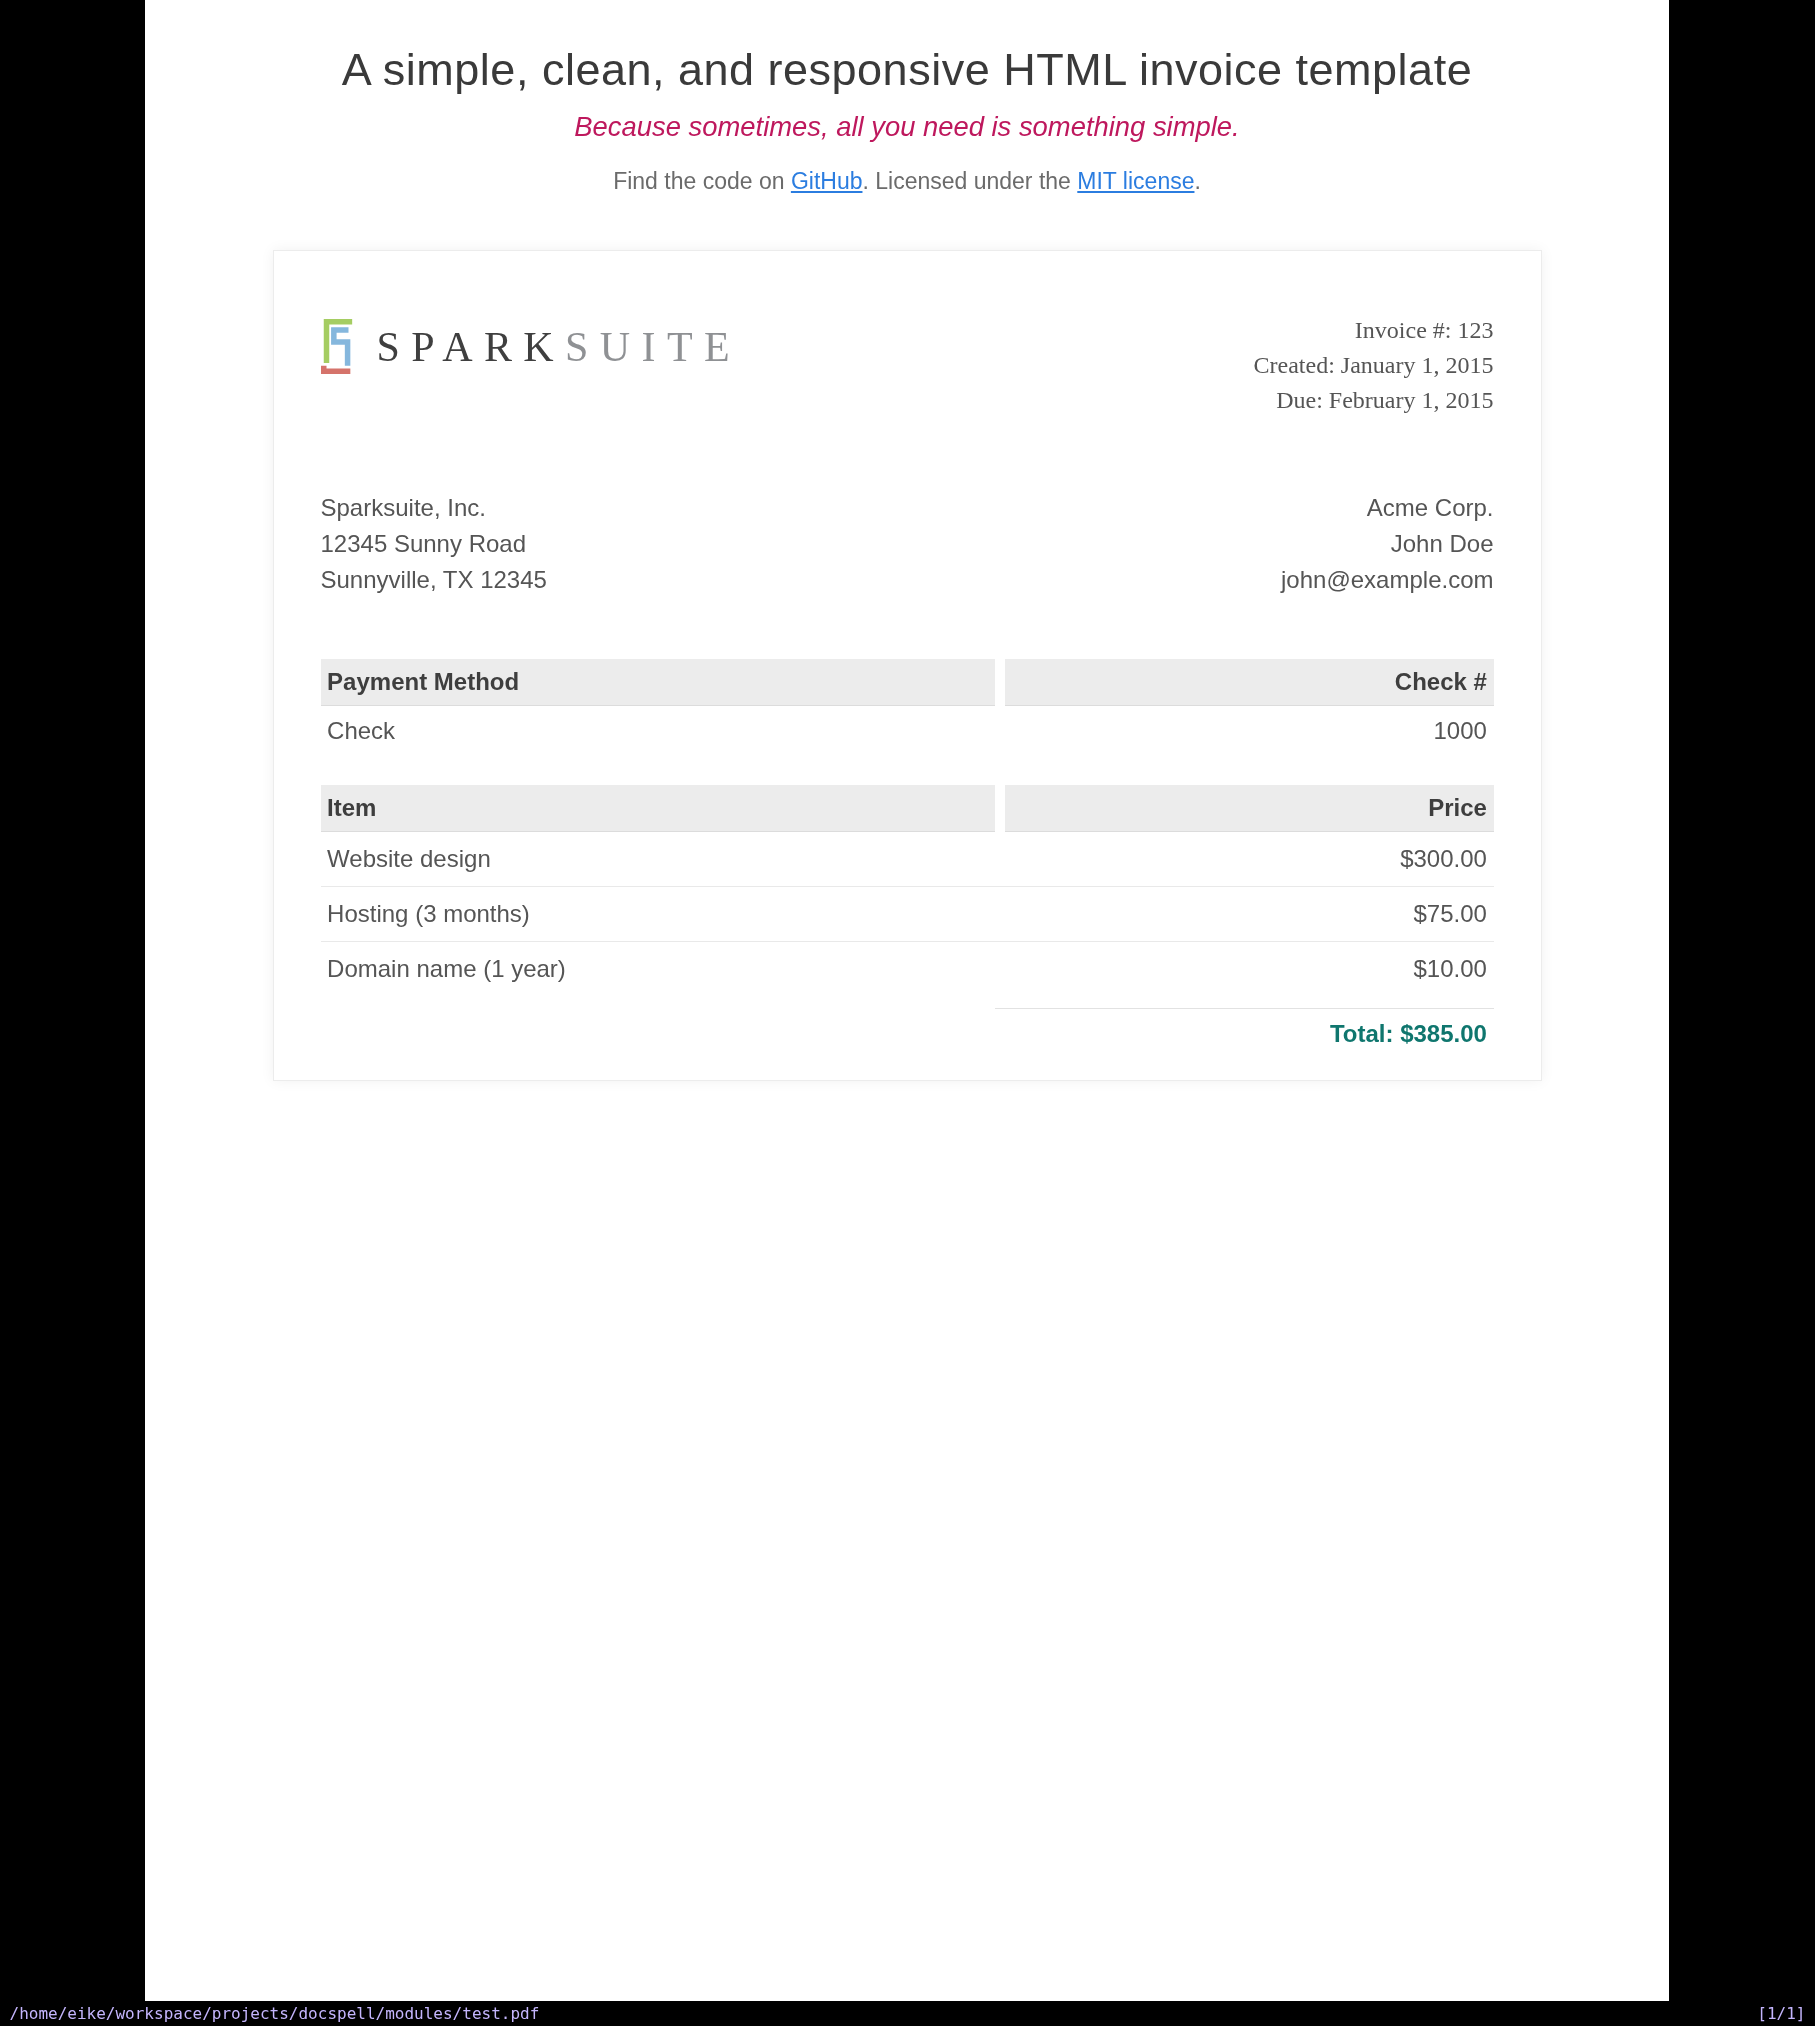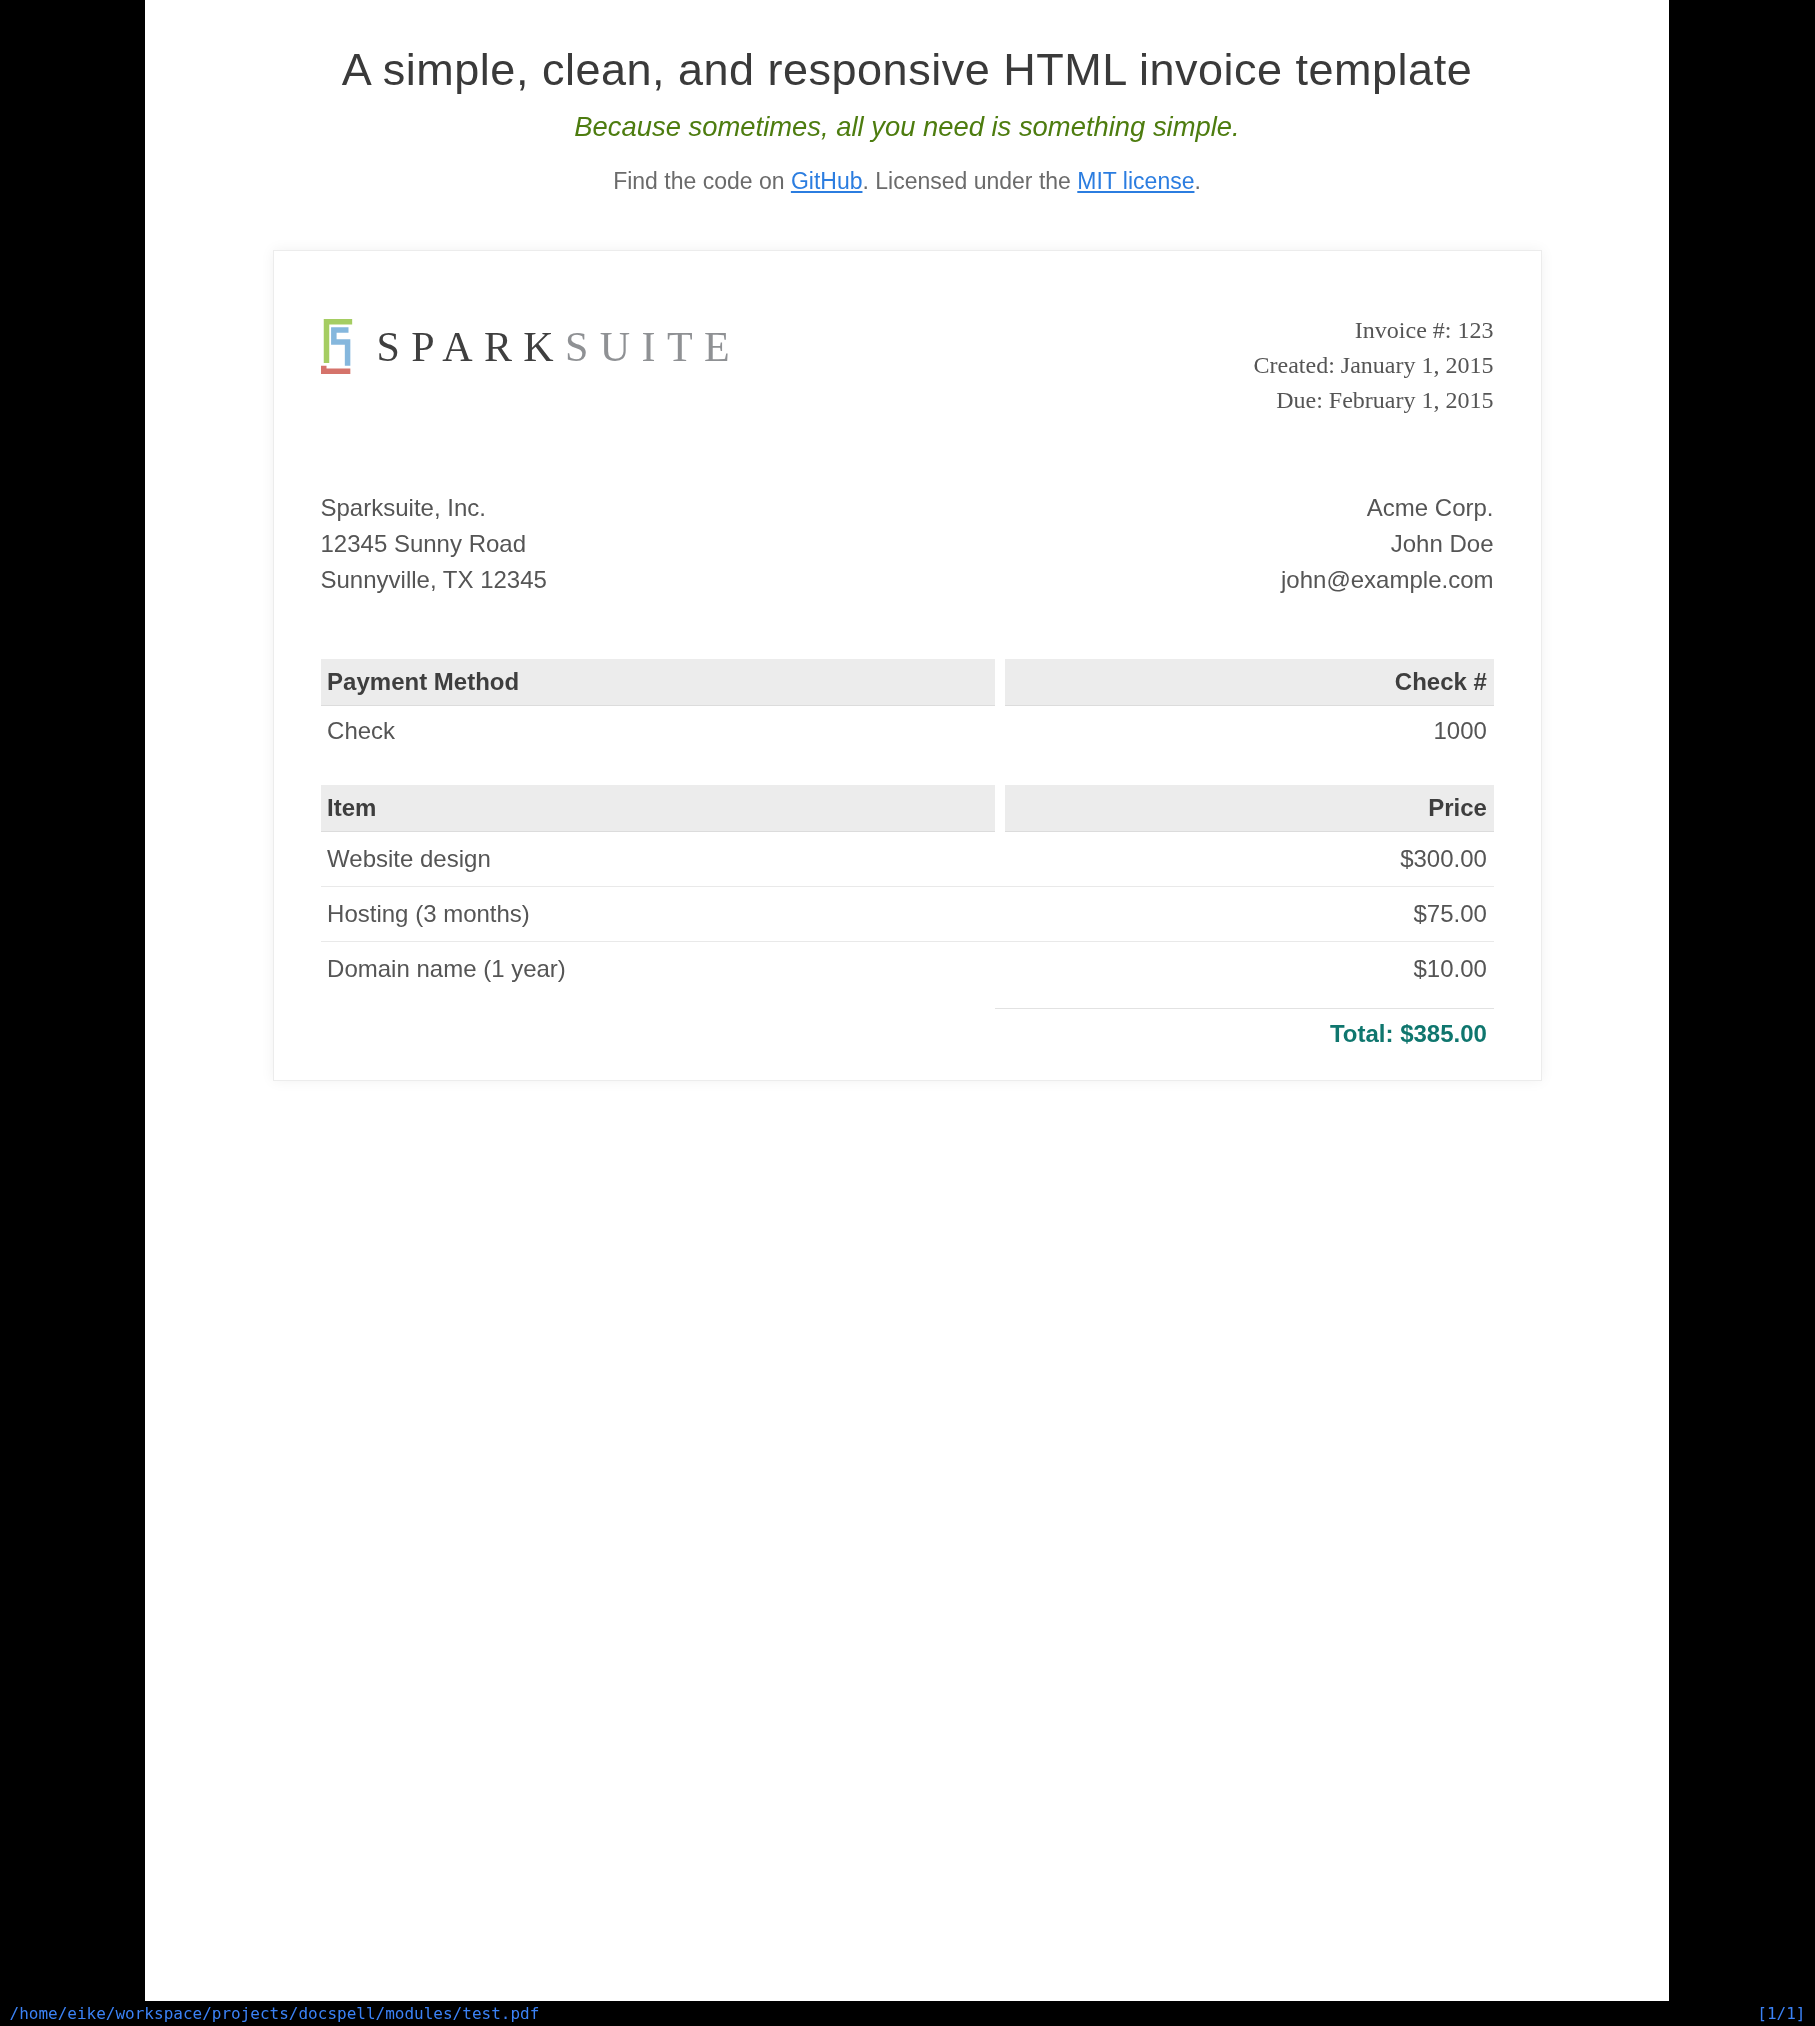--- a/index.html
+++ b/index.html
@@ -24,21 +24,21 @@
     font-size:45px;
     font-weight:300;
     color:#3a3a3a;
     letter-spacing:0.5px;
   }
   .doc-subtitle {
     margin-top:15px;
     text-align:center;
     font-size:27.4px;
     font-style:italic;
-    color:#4d7c0f;
+    color:#be185d;
   }
   .doc-links {
     margin-top:24.6px;
     text-align:center;
     font-size:23px;
     color:#6b6b6b;
   }
   .doc-links a {
     color:#2b7de0;
     text-decoration:underline;
@@ -139,21 +139,21 @@
     position:absolute;
     left:0; bottom:0;
     width:1815px; height:24.6px;
     background:#000;
     display:flex;
     justify-content:space-between;
     align-items:center;
     padding:0 9.5px;
     font-family:"DejaVu Sans Mono", monospace;
     font-size:16px;
-    color:#3b82f6;
+    color:#c4b5fd;
   }
 </style>
 </head>
 <body>
 
 <div class="page">
 
   <div class="doc-title">A simple, clean, and responsive HTML invoice template</div>
   <div class="doc-subtitle">Because sometimes, all you need is something simple.</div>
 

